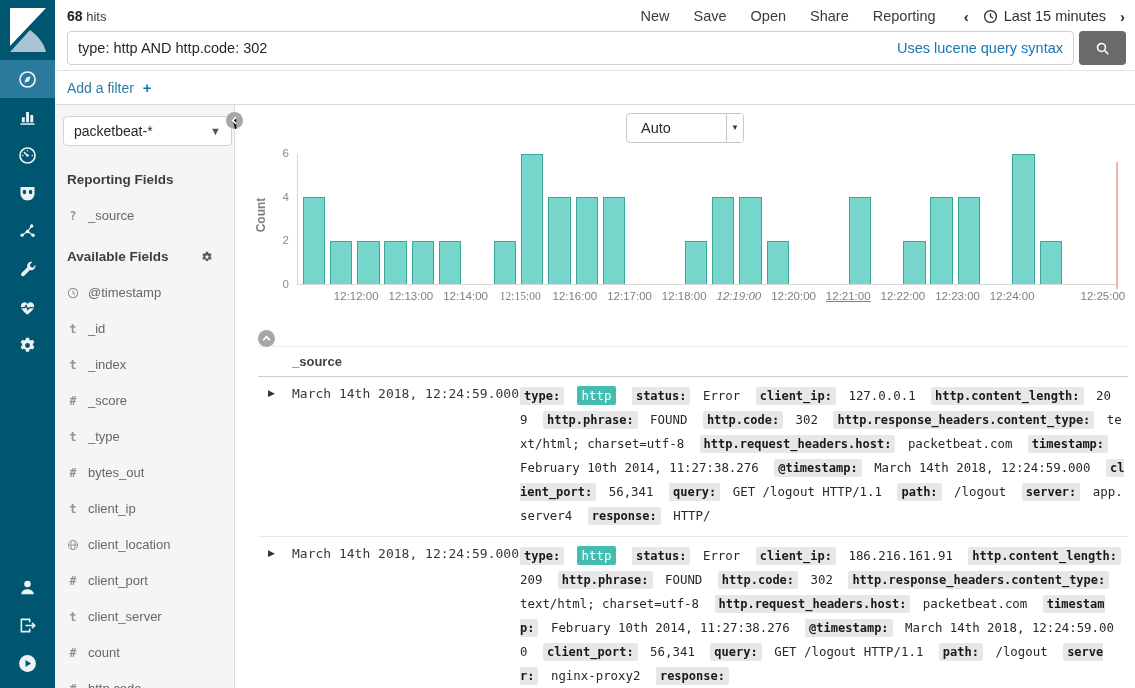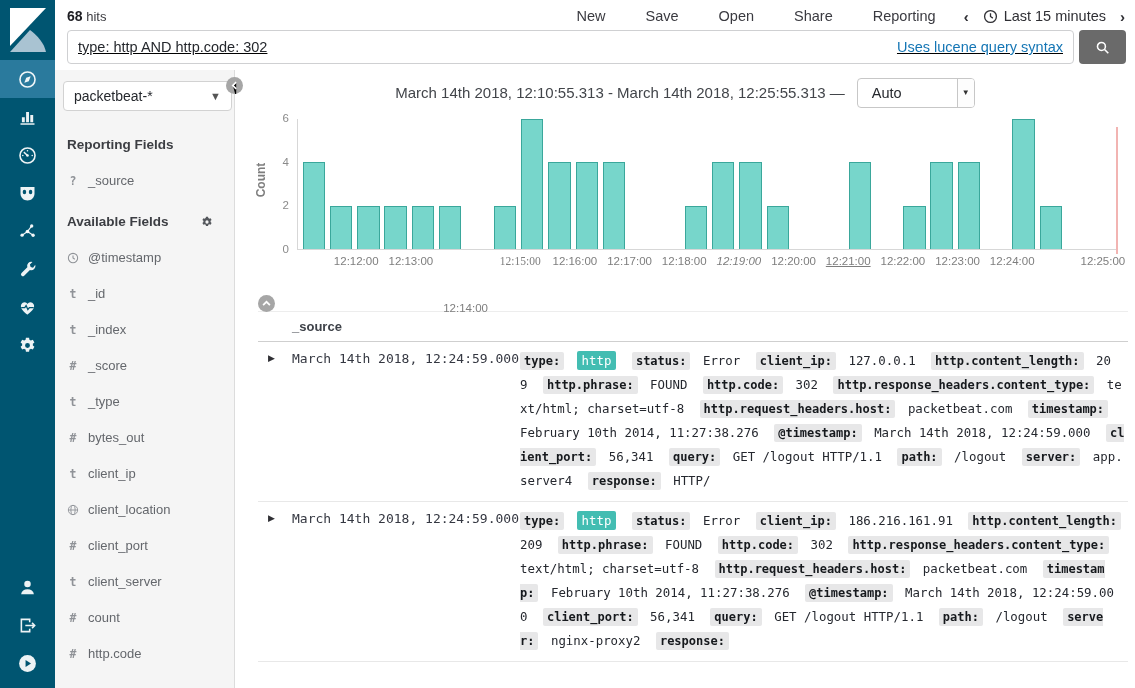--- a/index.html
+++ b/index.html
@@ -23,21 +23,21 @@
   .row1 { height:30px; display:flex; align-items:center; padding:2px 10px 0 12px; }
   .hits { font-size:13px; color:#3b3b40; }
   .hits b { font-size:14px; color:#1c1c21; }
   .menu { margin-left:auto; display:flex; align-items:center; gap:26px; }
   .menu-btn { background:none; border:none; font-family:inherit; font-size:14.5px; color:#3a3a40; cursor:pointer; }
   .timepicker { display:flex; align-items:center; gap:14px; margin-left:2px; }
   .tp-chev { font-size:15px; font-weight:bold; color:#2f2f34; cursor:pointer; background:none; border:none; font-family:inherit; }
   .tp-label { display:flex; align-items:center; gap:6px; font-size:14.5px; color:#2f2f34; cursor:pointer; }
   .tp-label svg { width:15px; height:15px; }
 
-  .row2 { height:40px; display:flex; align-items:flex-start; padding:0 9px 4px 12px;text-decoration:underline; }
+  .row2 { height:40px; display:flex; align-items:center; padding:0 9px 4px 12px; }
   .searchwrap { flex:1; display:flex; align-items:center; height:34px; border:1px solid #cfd0d2; border-radius:4px; padding:0 10px; background:#fff; }
   .searchwrap input { flex:1; border:none; outline:none; font-family:inherit; font-size:14.5px; color:#25282d; background:transparent; }
   .lucene { font-size:14.5px; color:#1576b5; white-space:nowrap; cursor:pointer; }
   .searchbtn { width:47px; height:34px; margin-left:5px; background:#6a6a6a; border:none; border-radius:4px; cursor:pointer; display:flex; align-items:center; justify-content:center; }
   .searchbtn svg { width:17px; height:17px; }
 
   .filterbar { height:35px; border-top:1px solid #e3e3e3; border-bottom:1px solid #d9d9d9; display:flex; align-items:center; padding-left:12px; }
   .addfilter { font-size:14px; color:#2d7ca6; cursor:pointer; }
   .addfilter .plus { color:#0b79b8; font-weight:bold; margin-left:5px; font-size:15px; }
 
@@ -205,21 +205,21 @@
 
   <div class="main">
 
     <div class="topbar">
       <div class="row1">
         <div class="hits">
           <b>68</b>
           <span>hits</span>
         </div>
         <div class="menu">
-          <span id="menuButtons" style="display:flex;gap:40px;">
+          <span id="menuButtons" style="display:flex;gap:24px;">
               <button class="menu-btn">New</button>
               <button class="menu-btn">Save</button>
               <button class="menu-btn">Open</button>
               <button class="menu-btn">Share</button>
               <button class="menu-btn">Reporting</button>
             </span>
           <span class="timepicker">
             <button class="tp-chev">‹</button>
             <span class="tp-label">
               <svg viewBox="0 0 16 16" fill="none" stroke="#2f2f34" stroke-width="1.4">
@@ -239,20 +239,26 @@
         </div>
         <button class="searchbtn">
           <svg viewBox="0 0 24 24" fill="none" stroke="#ffffff" stroke-width="2.2">
             <circle cx="10.5" cy="10.5" r="5.6"></circle>
               <path d="M14.9 14.9L20.2 20.2"></path>
           </svg>
         </button>
       </div>
     </div>
 
+    <div class="filterbar">
+      <span class="addfilter">
+        <span>Add a filter</span>
+        <span class="plus">+</span>
+      </span>
+    </div>
 
     <div class="content">
 
       <aside class="fields">
         <div class="index-select">
           <span>packetbeat-*</span>
           <span class="caret">▼</span>
         </div>
         <div class="fsec-title">
           <span>Reporting Fields</span>
@@ -337,21 +343,20 @@
       <section class="discover">
         <span class="collapse-circle" id="collapseLeft">
           <svg viewBox="0 0 16 16">
               <circle cx="8" cy="8" r="8" fill="#a6a6a6"></circle>
               <path d="M9.6 4.8L6.4 8l3.2 11.2" stroke="none"></path>
               <path d="M9.6 4.8L6.4 8l3.2 3.2" stroke="#fff" stroke-width="1.6" fill="none"></path>
             </svg>
         </span>
 
         <div class="chart-header">
-          <span class="range-label">March 14th 2018, 12:10:55.313 - March 14th 2018, 12:25:55.313 —</span>
           <span class="interval-select">
             <span class="val">Auto</span>
             <span class="arrow">▼</span>
           </span>
         </div>
 
         <div class="chart-area">
           <span class="ylabel">Count</span>
           <div id="yticks">
               <span class="ytick" style="top: 128px;">0</span>
@@ -379,21 +384,21 @@
               <div class="bar" style="left: 67.2222%; width: 2.73333%; height: 66.6667%; background: rgb(119, 214, 203); border-color: rgb(58, 167, 155);"></div>
               <div class="bar" style="left: 73.8889%; width: 2.73333%; height: 33.3333%; background: rgb(119, 214, 203); border-color: rgb(58, 167, 155);"></div>
               <div class="bar" style="left: 77.2222%; width: 2.73333%; height: 66.6667%; background: rgb(119, 214, 203); border-color: rgb(58, 167, 155);"></div>
               <div class="bar" style="left: 80.5556%; width: 2.73333%; height: 66.6667%; background: rgb(119, 214, 203); border-color: rgb(58, 167, 155);"></div>
               <div class="bar" style="left: 87.2222%; width: 2.73333%; height: 100%; background: rgb(119, 214, 203); border-color: rgb(58, 167, 155);"></div>
               <div class="bar" style="left: 90.5556%; width: 2.73333%; height: 33.3333%; background: rgb(119, 214, 203); border-color: rgb(58, 167, 155);"></div>
             </div>
           <div class="xticks" id="xticks">
               <span class="xtick" style="left: 7.22222%;">12:12:00</span>
               <span class="xtick" style="left: 13.8889%;">12:13:00</span>
-              <span class="xtick" style="left: 20.5556%; margin-top: 47px;">12:14:00</span>
+              <span class="xtick" style="left: 20.5556%;">12:14:00</span>
               <span class="xtick" style="left: 27.2222%; font-family: Liberation Serif, serif;">12:15:00</span>
               <span class="xtick" style="left: 33.8889%;">12:16:00</span>
               <span class="xtick" style="left: 40.5556%;">12:17:00</span>
               <span class="xtick" style="left: 47.2222%;">12:18:00</span>
               <span class="xtick" style="left: 53.8889%; font-style: italic;">12:19:00</span>
               <span class="xtick" style="left: 60.5556%;">12:20:00</span>
               <span class="xtick" style="left: 67.2222%; text-decoration: underline;">12:21:00</span>
               <span class="xtick" style="left: 73.8889%;">12:22:00</span>
               <span class="xtick" style="left: 80.5556%;">12:23:00</span>
               <span class="xtick" style="left: 87.2222%;">12:24:00</span>

